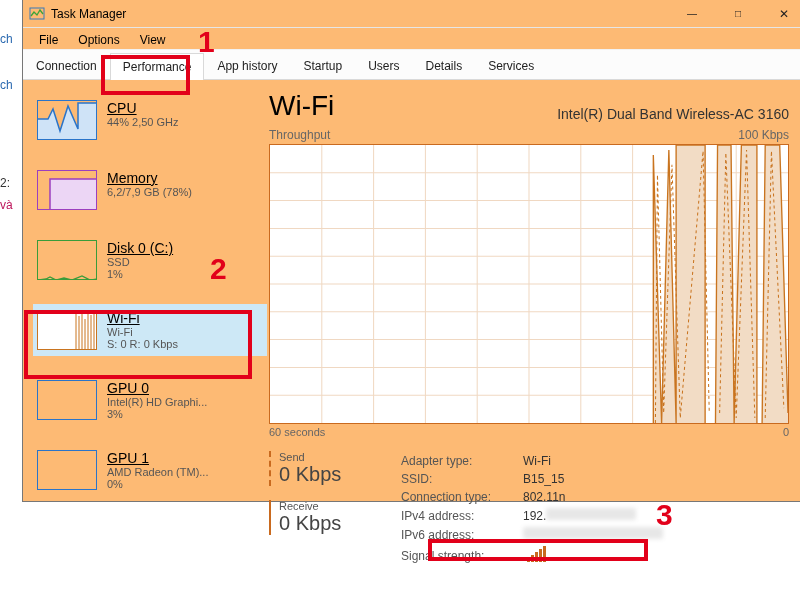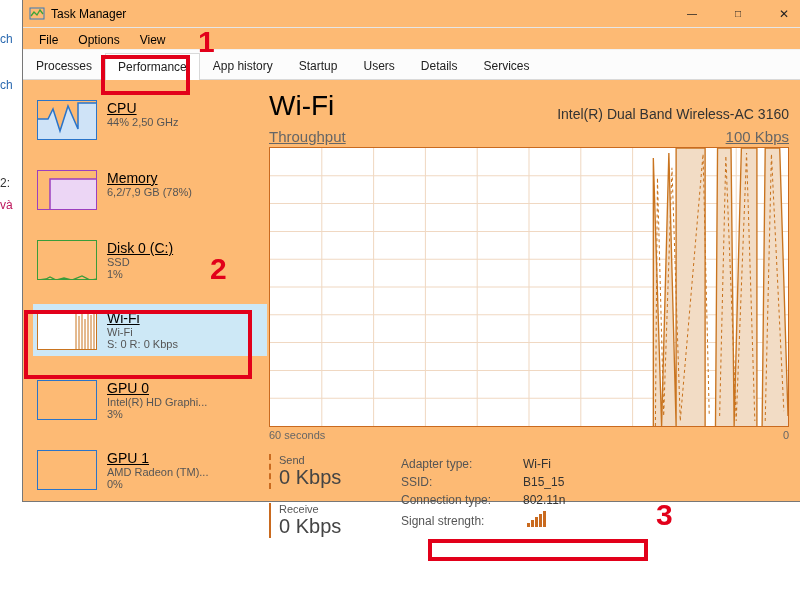--- a/index.html
+++ b/index.html
@@ -107,21 +107,21 @@
   .sbtext .t2, .sbtext .t3 { font-size:11px; color:#555; }
   
   .detail {
     flex:1;
     padding:10px 18px 0 0;
     position:relative;
   }
   .dhead { display:flex; justify-content:space-between; align-items:flex-end; }
   .dhead .big { font-size:28px; font-weight:300; }
   .dhead .sub { font-size:14px; color:#333;margin-left:15px; }
-  .glabels { display:flex; justify-content:space-between; font-size:15px; color:#666; margin-top:6px;text-decoration:underline; }
+  .glabels { display:flex; justify-content:space-between; font-size:12px; color:#666; margin-top:6px; }
   .graph {
     height:280px;
     border:1px solid #c96a1f;
     position:relative;
     margin-top:2px;
     background:#fff;
   }
   .graph .grid line { stroke:#f0d8c2; stroke-width:1; }
   .gbottom { display:flex; justify-content:space-between; font-size:11px; color:#666; margin-top:2px; }
   .stats { display:flex; margin-top:13px; }
@@ -199,21 +199,21 @@
     <div class="winbtn close">✕</div>
   </div>
 
   <div class="menubar">
     <div class="menuitem">File</div>
     <div class="menuitem">Options</div>
     <div class="menuitem">View</div>
   </div>
 
   <div class="tabs">
-    <div class="tab">Processes</div>
+    <div class="tab">Connection</div>
     <div class="tab active">Performance</div>
     <div class="tab">App history</div>
     <div class="tab">Startup</div>
     <div class="tab">Users</div>
     <div class="tab">Details</div>
     <div class="tab">Services</div>
   </div>
 
   <div class="body">
 
@@ -372,20 +372,28 @@
                 </tr>
             <tr>
                   <td class="k">SSID:</td>
                 <td class="v">B15_15</td>
                 </tr>
             <tr>
                   <td class="k">Connection type:</td>
                 <td class="v">802.11n</td>
                 </tr>
             <tr>
+                  <td class="k">IPv4 address:</td>
+                <td class="v"><span>192.</span><span class="blurred"></span></td>
+                </tr>
+            <tr>
+                  <td class="k">IPv6 address:</td>
+                <td class="v"><span class="blurred" style="width:140px"></span></td>
+                </tr>
+            <tr>
                   <td class="k">Signal strength:</td>
                 <td class="v">
                   <span class="sigbars">
                     <span style="height:4px"></span>
                       <span style="height:7px"></span>
                       <span style="height:10px"></span>
                       <span style="height:13px"></span>
                       <span style="height:16px"></span>
                   </span>
                 </td>

